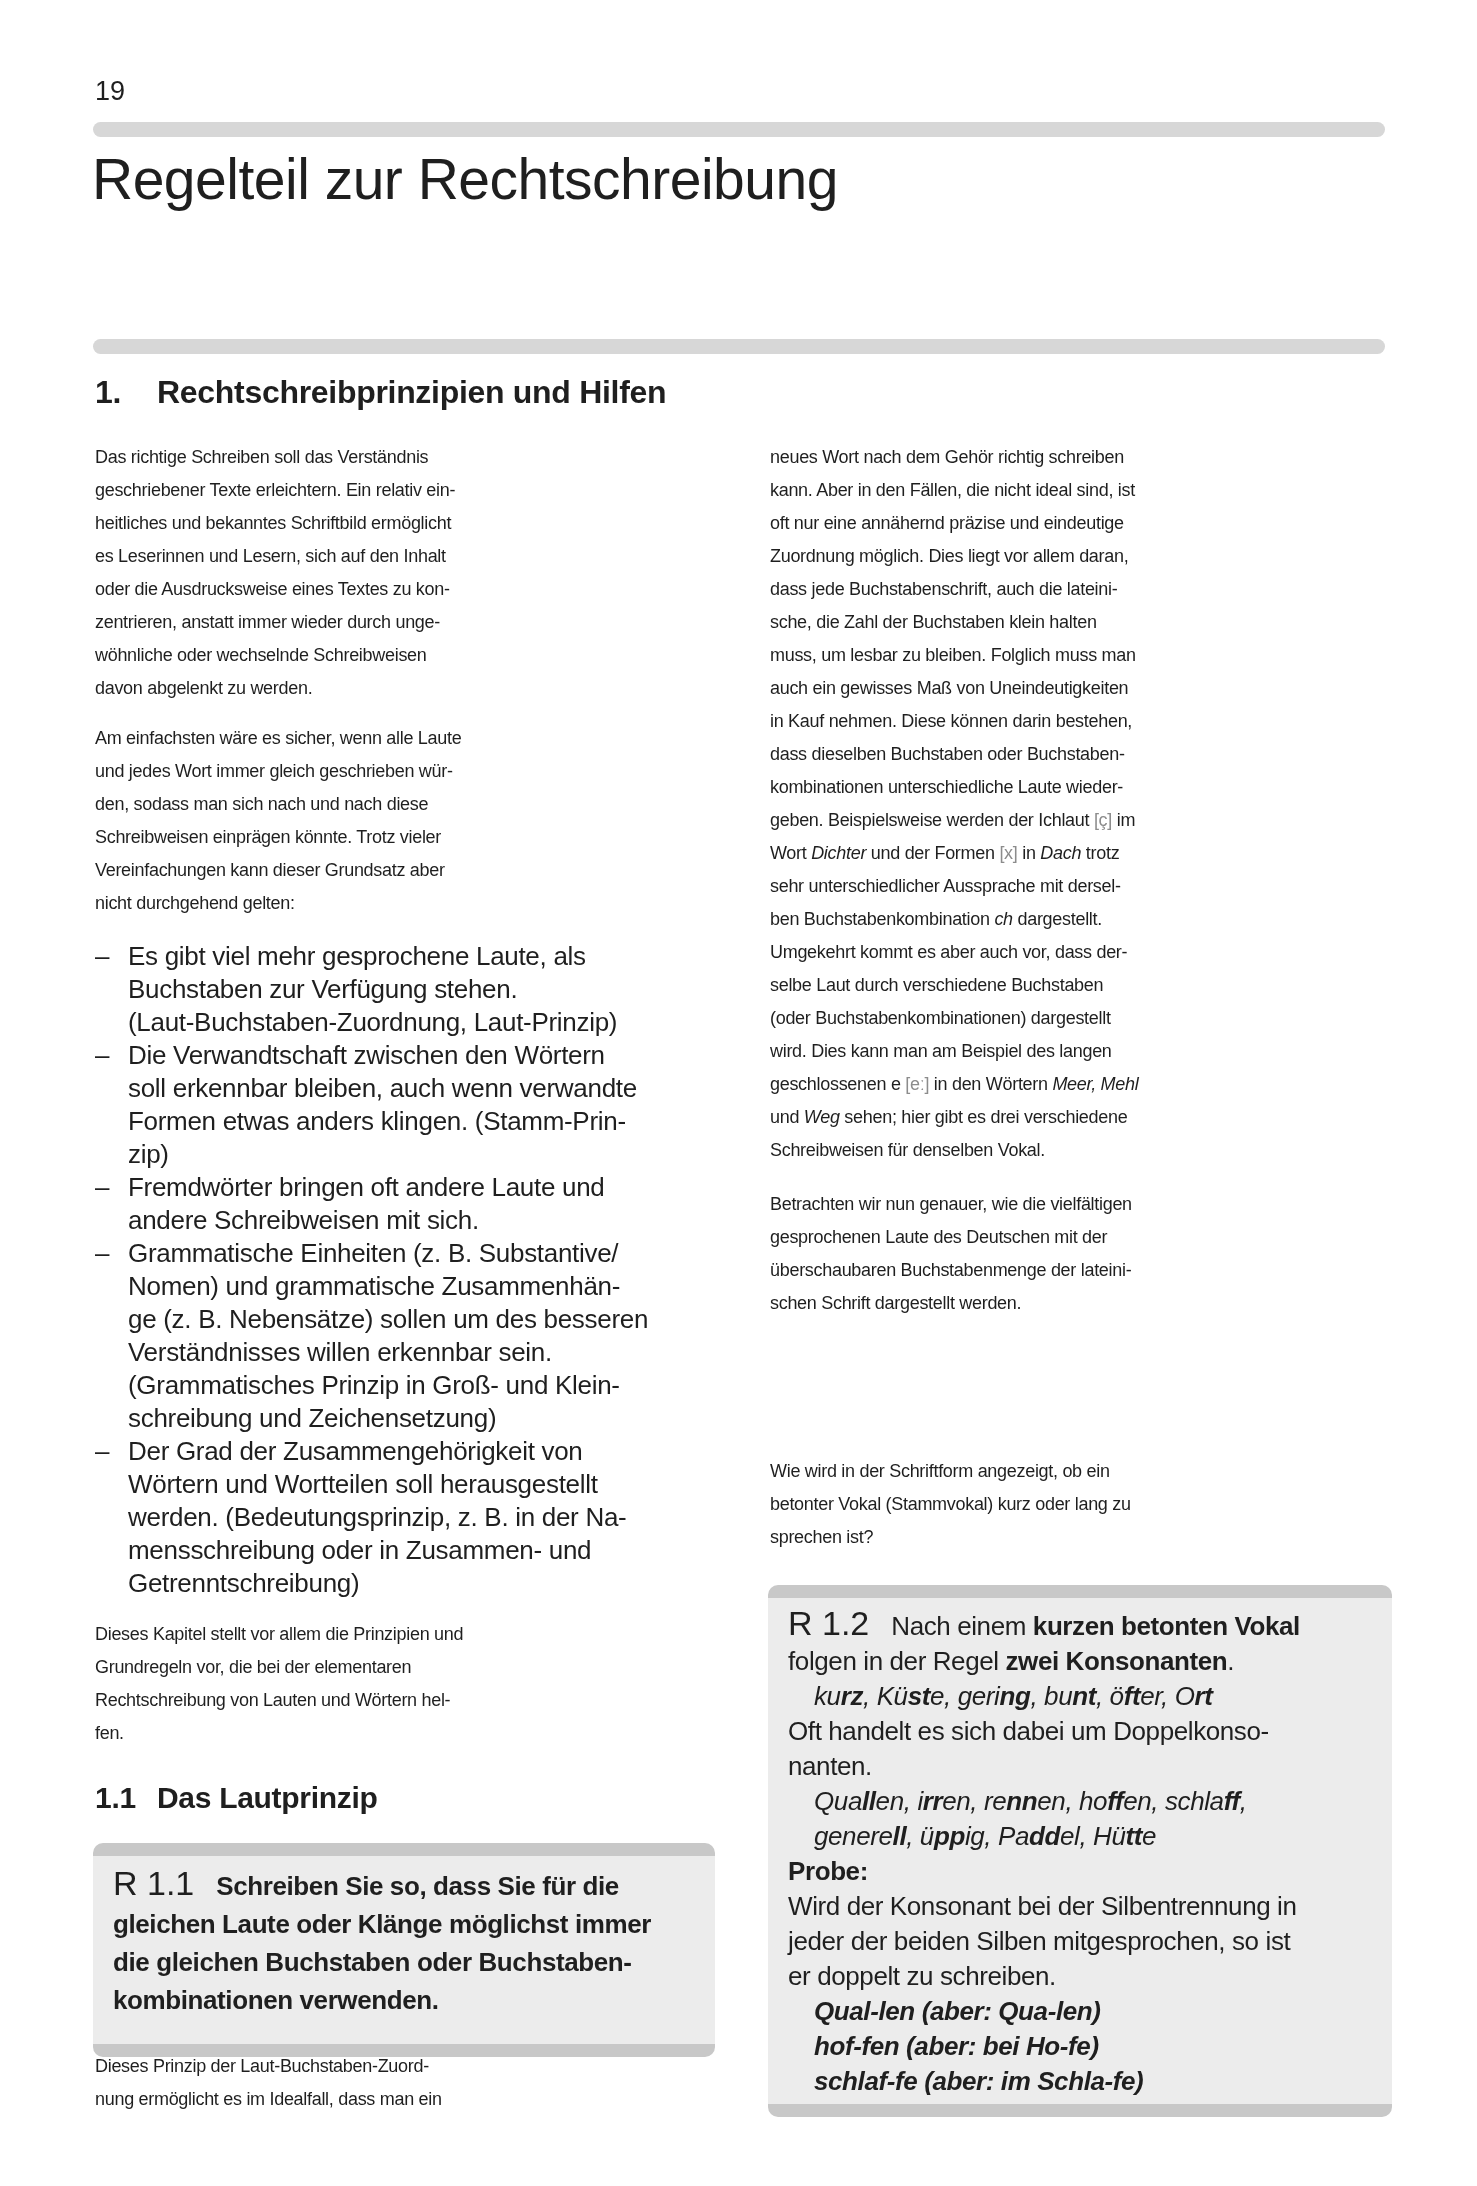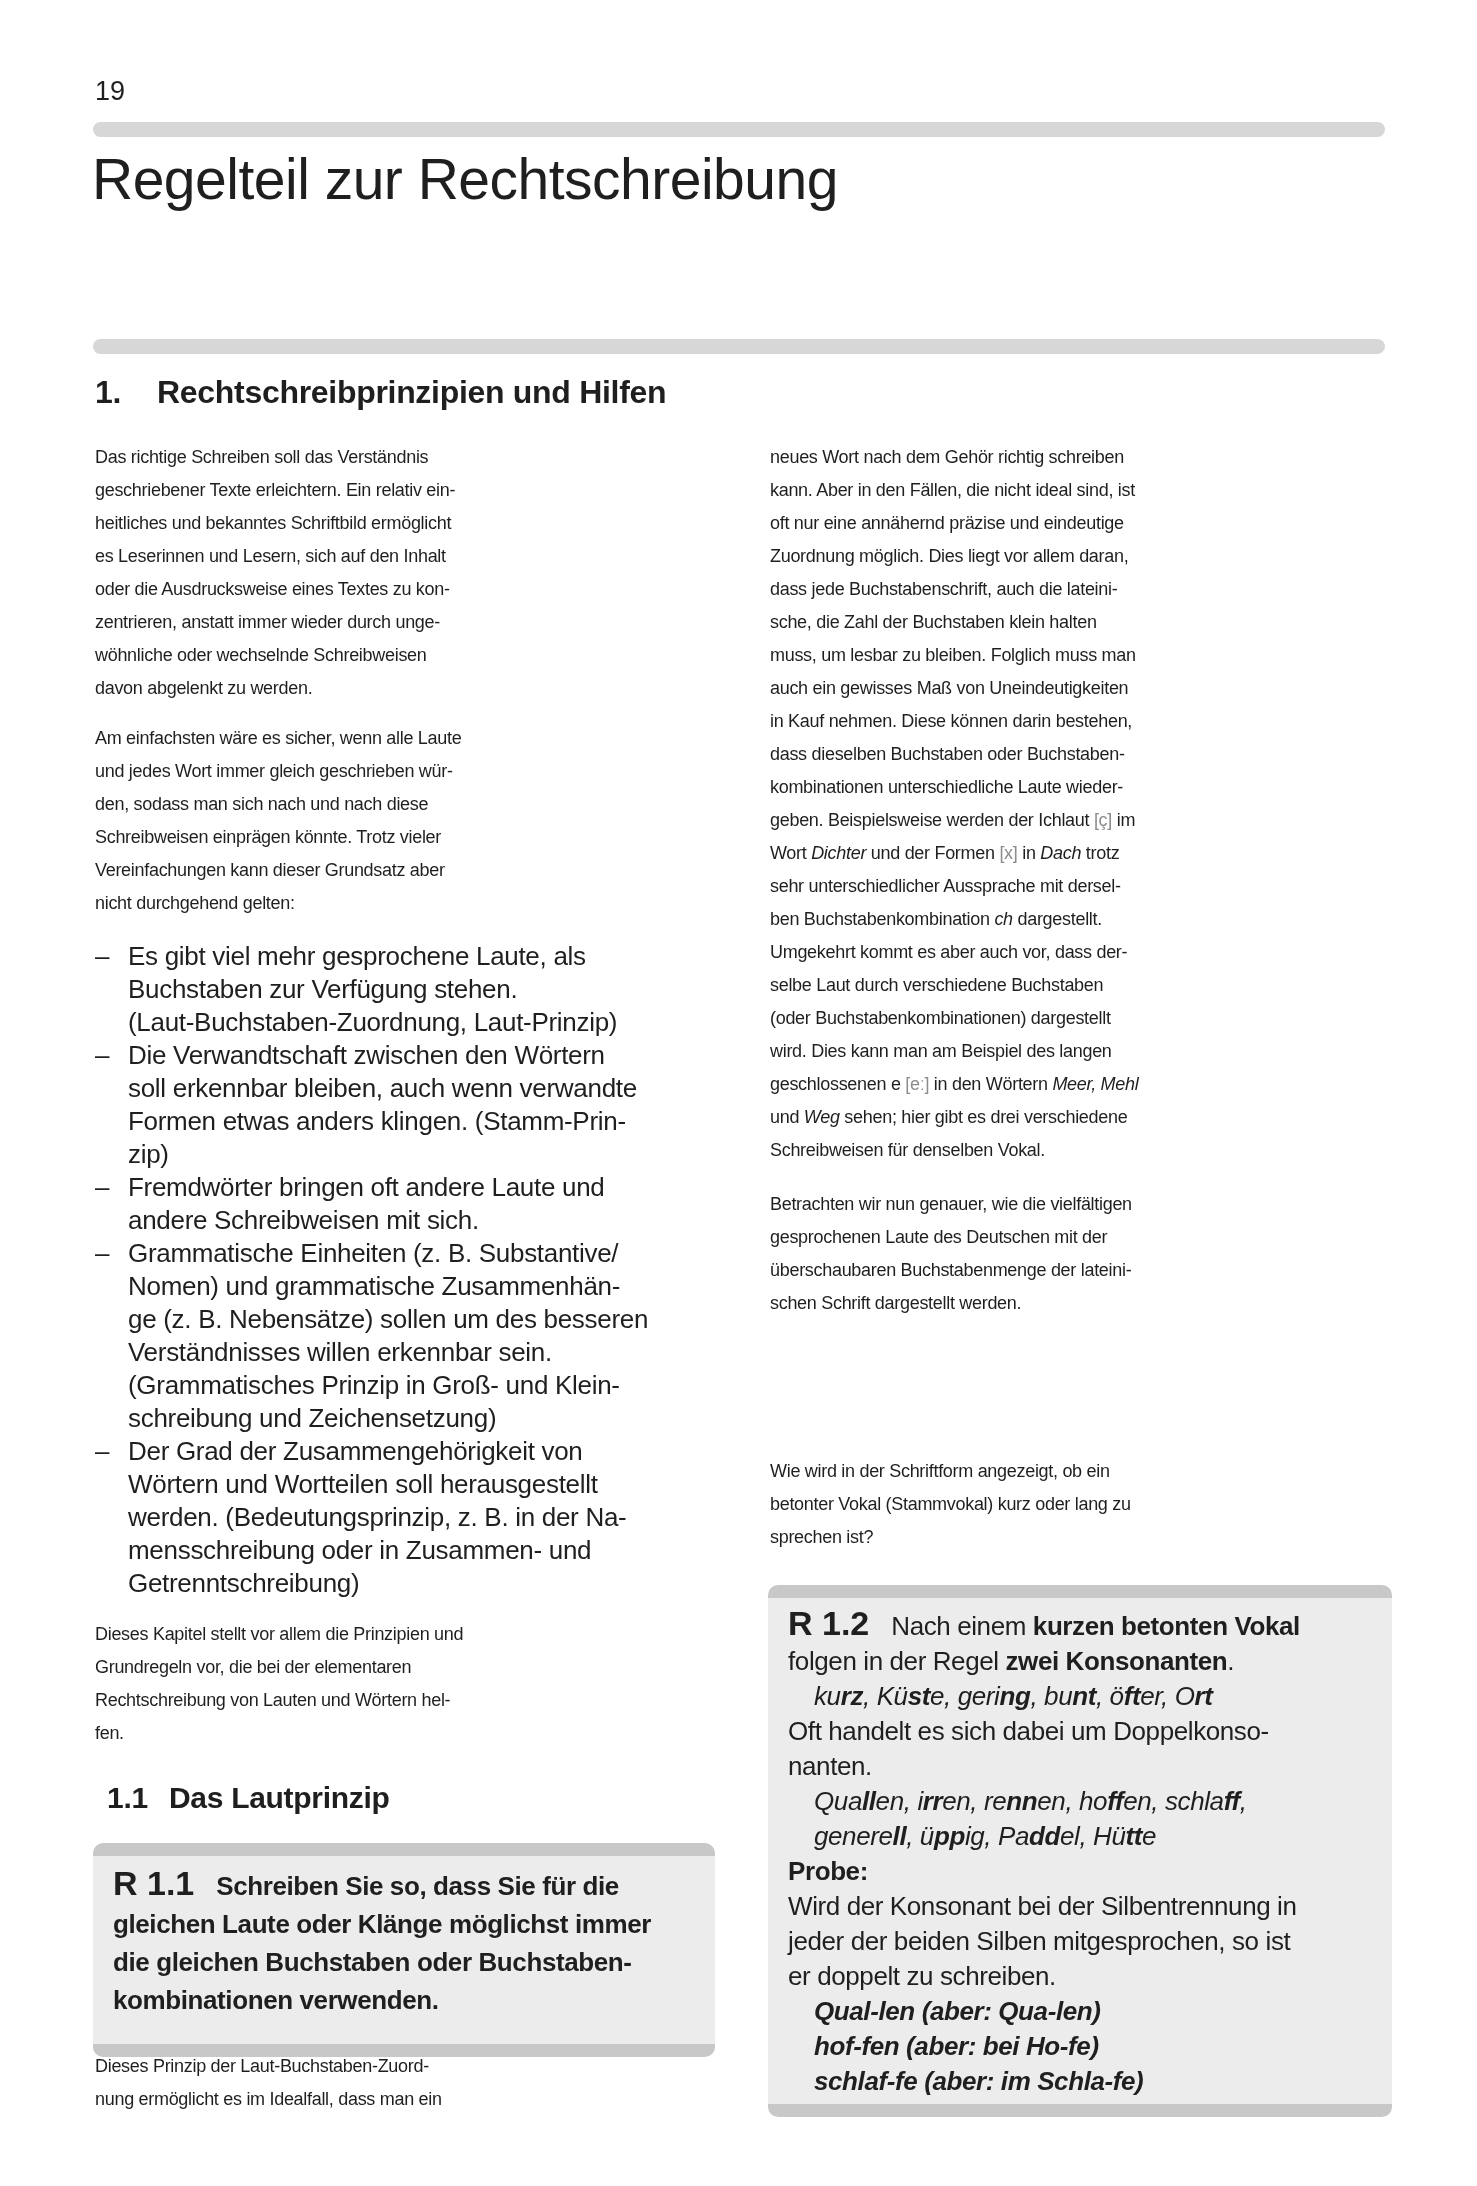--- a/index.html
+++ b/index.html
@@ -28,21 +28,21 @@
   .i{font-style:italic;}
   .g{color:var(--ipa,#8c8c8c);}
   .rule-box{
     box-sizing:border-box;
     background:var(--box-bg,#ececec);
     border-top:13px solid var(--box-cap,#c8c8c8);
     border-bottom:13px solid var(--box-cap,#c8c8c8);
     border-radius:10px;
   }
   .rule-box .inner{padding:8px 14px 0 20px; font-size:26px; letter-spacing:-0.4px;}
-  .rule-label{font-size:34px; font-weight:bold; padding-right:22px; letter-spacing:0;}
+  .rule-label{font-size:34px; font-weight:normal; padding-right:22px; letter-spacing:0;}
   .bx-rule,.bx-text{white-space:pre-line;}
   .bx-example{white-space:pre-line; margin-left:26px; font-style:italic;}
   .box1 .bx-rule{line-height:38px;}
   .box2 .bx-rule,.box2 .bx-text,.box2 .bx-example{line-height:35px;}
 </style>
 </head>
 <body>
 
 <div class="page">
 
@@ -111,21 +111,21 @@
 mensschreibung oder in Zusammen- und
 Getrenntschreibung)</span>
     </div>
   </div>
 
   <div class="abs col-text" style="left:95px; top:1618px; width:628px;">Dieses Kapitel stellt vor allem die Prinzipien und
 Grundregeln vor, die bei der elementaren
 Rechtschreibung von Lauten und Wörtern hel-
 fen.</div>
 
-  <div class="abs h2" style="left:95px; top:1780px; width:620px;margin-left:12px;">
+  <div class="abs h2" style="left:95px; top:1780px; width:620px;">
     <span class="h-num">1.1</span>
     <span class="h-text">Das Lautprinzip</span>
   </div>
 
   <div class="abs rule-box box1" style="left:93px; top:1843px; width:622px; height:214px;">
     <div class="inner">
         <div class="bx-rule"><span class="rule-label">R 1.1</span><span class="b">Schreiben Sie so, dass Sie für die
 gleichen Laute oder Klänge möglichst immer
 die gleichen Buchstaben oder Buchstaben-
 kombinationen verwenden.</span></div>

